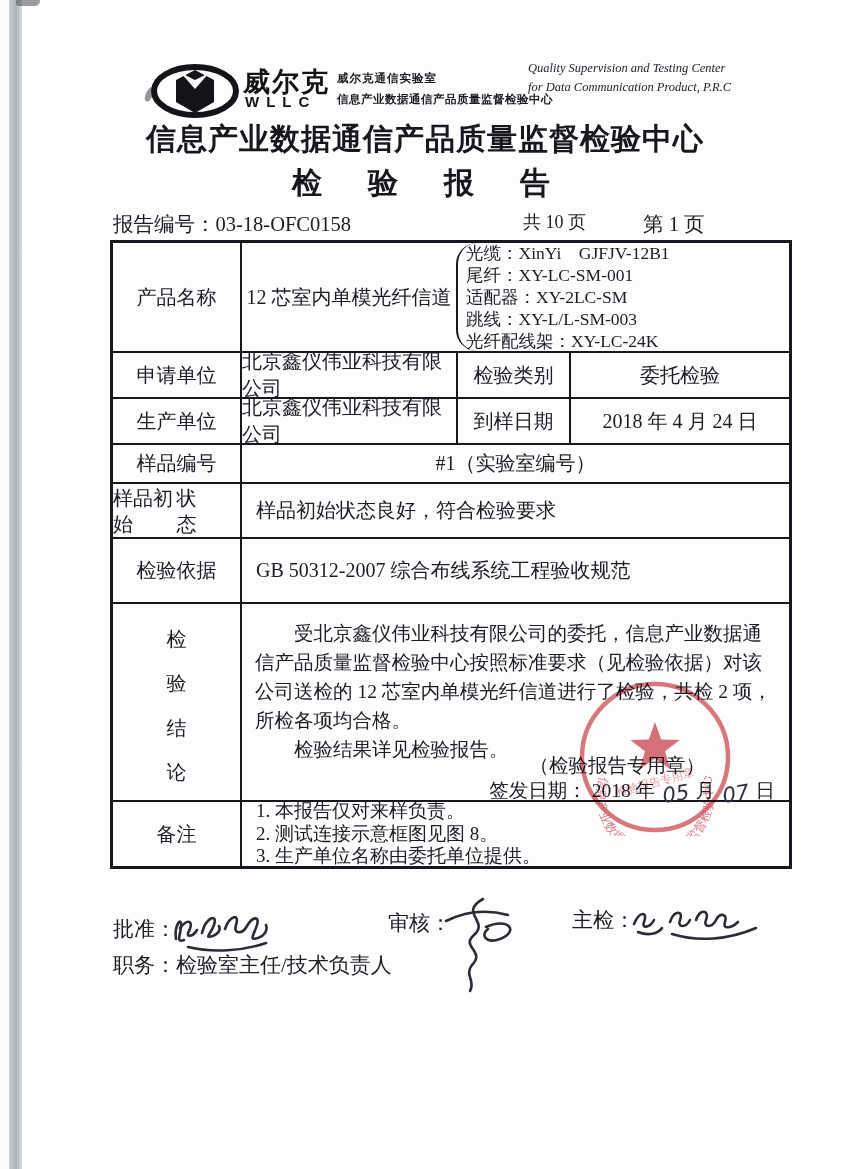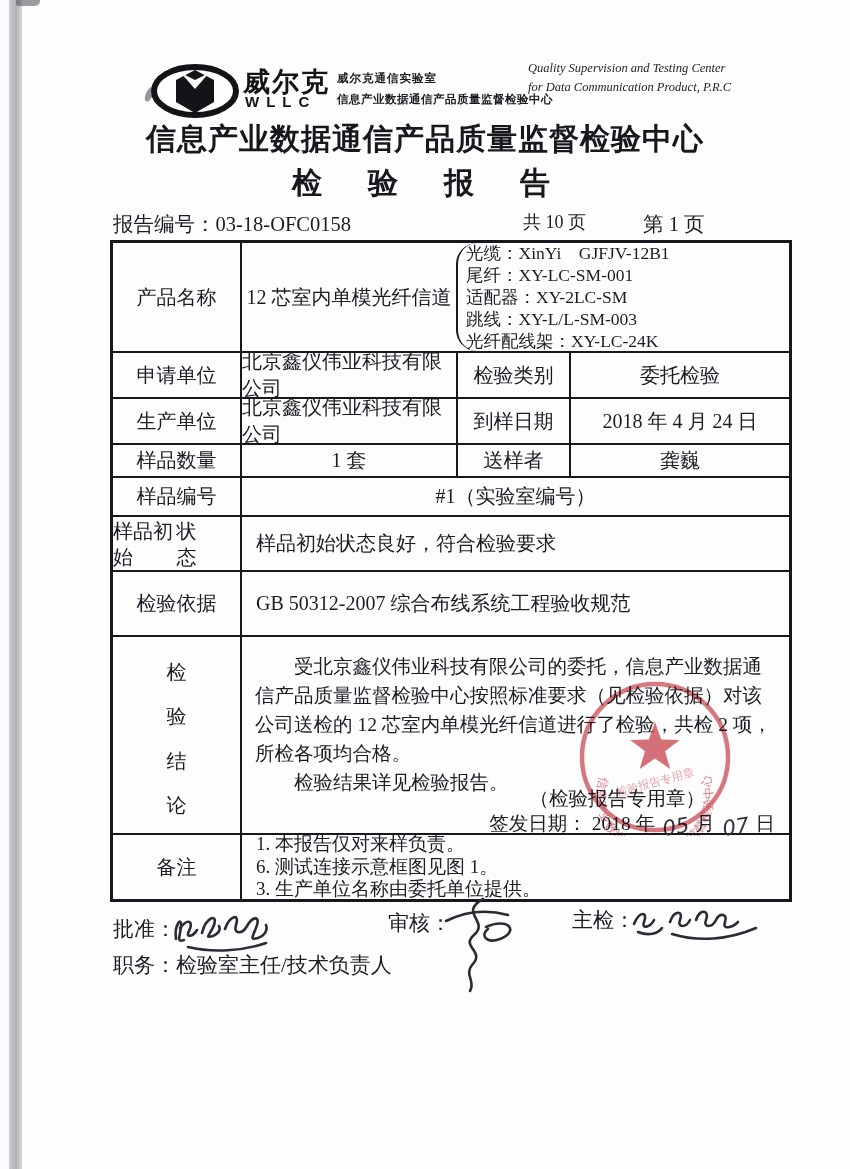--- a/index.html
+++ b/index.html
@@ -119,26 +119,20 @@
     <div class="cell c4">委托检验</div>
   </div>
 
   <div class="row h-r3">
     <div class="cell c1">生产单位</div>
     <div class="cell c2">北京鑫仪伟业科技有限公司</div>
     <div class="cell c3">到样日期</div>
     <div class="cell c4">2018 年 4 月 24 日</div>
   </div>
 
-  <div class="row h-r4">
-    <div class="cell c1">样品数量</div>
-    <div class="cell c2">1 套</div>
-    <div class="cell c3">送样者</div>
-    <div class="cell c4">龚巍</div>
-  </div>
 
   <div class="row h-r5">
     <div class="cell c1">样品编号</div>
     <div class="cell cspan">#1（实验室编号）</div>
   </div>
 
   <div class="row h-r6">
     <div class="cell c1 two-line-label">
       <div>样品初始</div>
       <div>状　　态</div>
@@ -170,21 +164,21 @@
         <span class="hand">07</span>
         <span>日</span>
       </div>
     </div>
   </div>
 
   <div class="row h-r9">
     <div class="cell c1">备注</div>
     <div class="cell cspan remarks-cell">
       <div>1.  本报告仅对来样负责。</div>
-      <div>6.  测试连接示意框图见图 1。</div>
+      <div>2.  测试连接示意框图见图 8。</div>
       <div>3.  生产单位名称由委托单位提供。</div>
     </div>
   </div>
 
 </div>
 
 <svg class="stamp" width="158" height="158" viewBox="0 0 158 158">
   <defs>
     <path id="ringPath" d="M 24.5,98.8 A 58,58 0 1 0 133.5,98.8"></path>
   </defs>

